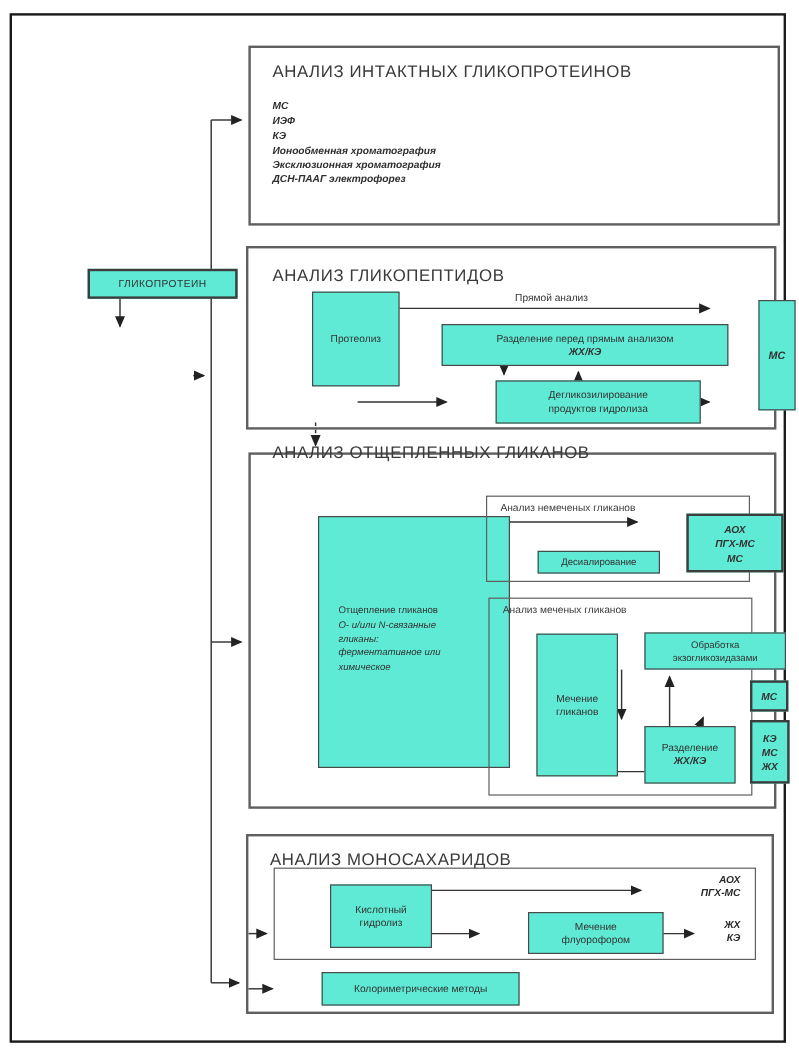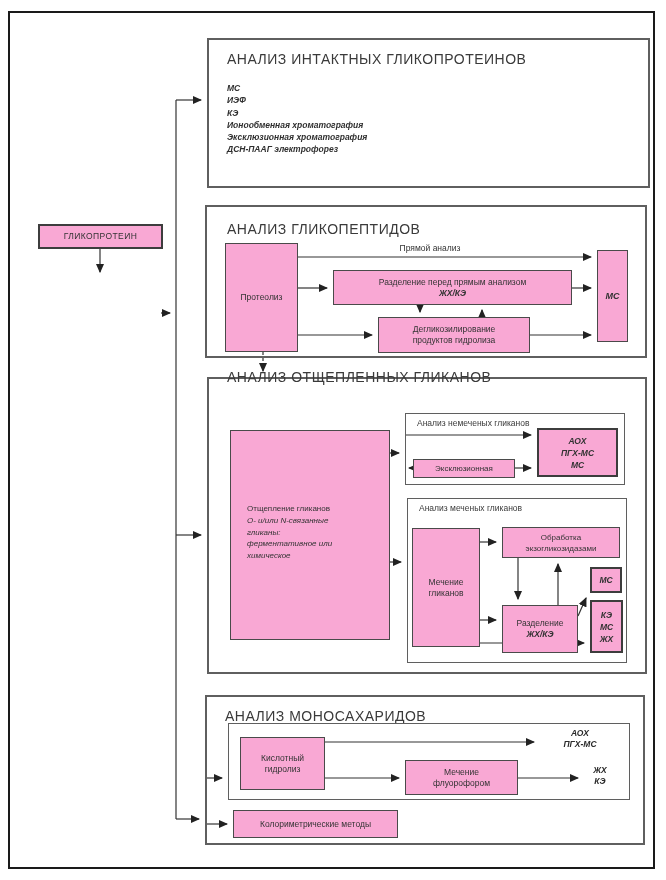--- a/index.html
+++ b/index.html
@@ -2,33 +2,33 @@
 <html><head>
 <meta charset="utf-8">
 <style>
   html,body{margin:0;padding:0;background:#fff;}
   #stage{position:relative;width:666px;height:880px;background:#fff;
          font-family:"Liberation Sans",sans-serif;color:#2b2b2b;overflow:hidden;}
   .abs{position:absolute;box-sizing:border-box;}
   #page-frame{border:2px solid #1a1a1a;}
   .section{border:2px solid #5f5f5f;background:transparent;}
   .panel{border:1.5px solid #5f5f5f;background:transparent;}
-  .box{border:1.5px solid #4a4a4a;background:#f9a8d4;display:flex;flex-direction:column;
+  .box{border:1.5px solid #4a4a4a;background:#5eead4;display:flex;flex-direction:column;
        align-items:center;justify-content:center;text-align:center;
-       font-size:8.5px;line-height:11px;color:#333;}
+       font-size:8.5px;line-height:11px;color:#333;margin-left:35px;}
   .box-heavy{border-width:2px;border-color:#3d3d3d;}
   .sec-title{font-size:14px;letter-spacing:.5px;color:#3a3a3a;white-space:nowrap;}
   .panel-title{font-size:8.5px;color:#3a3a3a;white-space:nowrap;}
   .bi{font-style:italic;font-weight:bold;}
   .it{font-style:italic;}
   .method-list{font-size:8.5px;line-height:12.3px;color:#2f2f2f;}
   .small-label{font-size:8.5px;color:#333;}
   .release-text{font-size:8px;line-height:11.8px;text-align:left;color:#333;}
   svg#arrows{position:absolute;left:0;top:0;}
-  .ctr{text-align:center;}
+  .ctr{text-align:right;}
 </style>
 </head>
 <body>
 
 <div id="stage">
 
   <svg id="arrows" width="666" height="880">
     <defs>
       <marker id="ah" viewBox="0 0 8 8" markerWidth="8" markerHeight="8" refX="7" refY="4" orient="auto">
         <path d="M0,0.5 L8,4 L0,7.5 Z" fill="#222"></path>
@@ -86,31 +86,31 @@
     <div>МС</div>
     <div>ИЭФ</div>
     <div>КЭ</div>
     <div>Ионообменная хроматография</div>
     <div>Эксклюзионная хроматография</div>
     <div>ДСН-ПААГ электрофорез</div>
   </div>
 
   <div class="abs section" style="left:205px;top:205px;width:442px;height:153px;"></div>
   <div class="abs sec-title" style="left:227px;top:221px;">АНАЛИЗ ГЛИКОПЕПТИДОВ</div>
-  <div class="abs box" style="left:225px;top:243px;width:73px;height:109px;">
+  <div class="abs box" style="left:225px;top:243px;width:73px;height:79px;">
     <div>Протеолиз</div>
   </div>
   <div class="abs small-label ctr" style="left:370px;top:243px;width:120px;">
     <span>Прямой анализ</span>
   </div>
   <div class="abs box" style="left:333px;top:270px;width:239px;height:35px;">
     <div>Разделение перед прямым анализом</div>
     <div class="bi">ЖХ/КЭ</div>
   </div>
-  <div class="abs box" style="left:378px;top:317px;width:152px;height:36px;">
+  <div class="abs box" style="left:378px;top:317px;width:171px;height:36px;">
     <div>Дегликозилирование</div>
     <div>продуктов гидролиза</div>
   </div>
   <div class="abs box" style="left:597px;top:250px;width:31px;height:92px;">
     <div class="bi" style="font-size:9px;">МС</div>
   </div>
 
   <div class="abs section" style="left:207px;top:377px;width:440px;height:297px;"></div>
   <div class="abs sec-title" style="left:227px;top:369px;">АНАЛИЗ ОТЩЕПЛЕННЫХ ГЛИКАНОВ</div>
   <div class="abs box" style="left:230px;top:430px;width:160px;height:210px;align-items:flex-start;justify-content:flex-start;">
@@ -119,21 +119,21 @@
       <div class="it">О- и/или N-связанные</div>
       <div class="it">гликаны:</div>
       <div class="it">ферментативное или</div>
       <div class="it">химическое</div>
     </div>
   </div>
 
   <div class="abs panel" style="left:405px;top:413px;width:220px;height:72px;"></div>
   <div class="abs panel-title" style="left:417px;top:418px;">Анализ немеченых гликанов</div>
   <div class="abs box" style="left:413px;top:459px;width:102px;height:19px;font-size:8px;">
-    <div>Эксклюзионная</div>
+    <div>Десиалирование</div>
   </div>
   <div class="abs box box-heavy" style="left:537px;top:428px;width:81px;height:49px;line-height:12px;">
     <div class="bi">АОХ</div>
     <div class="bi">ПГХ-МС</div>
     <div class="bi">МС</div>
   </div>
 
   <div class="abs panel" style="left:407px;top:498px;width:220px;height:165px;"></div>
   <div class="abs panel-title" style="left:419px;top:503px;">Анализ меченых гликанов</div>
   <div class="abs box" style="left:412px;top:528px;width:68px;height:119px;">

